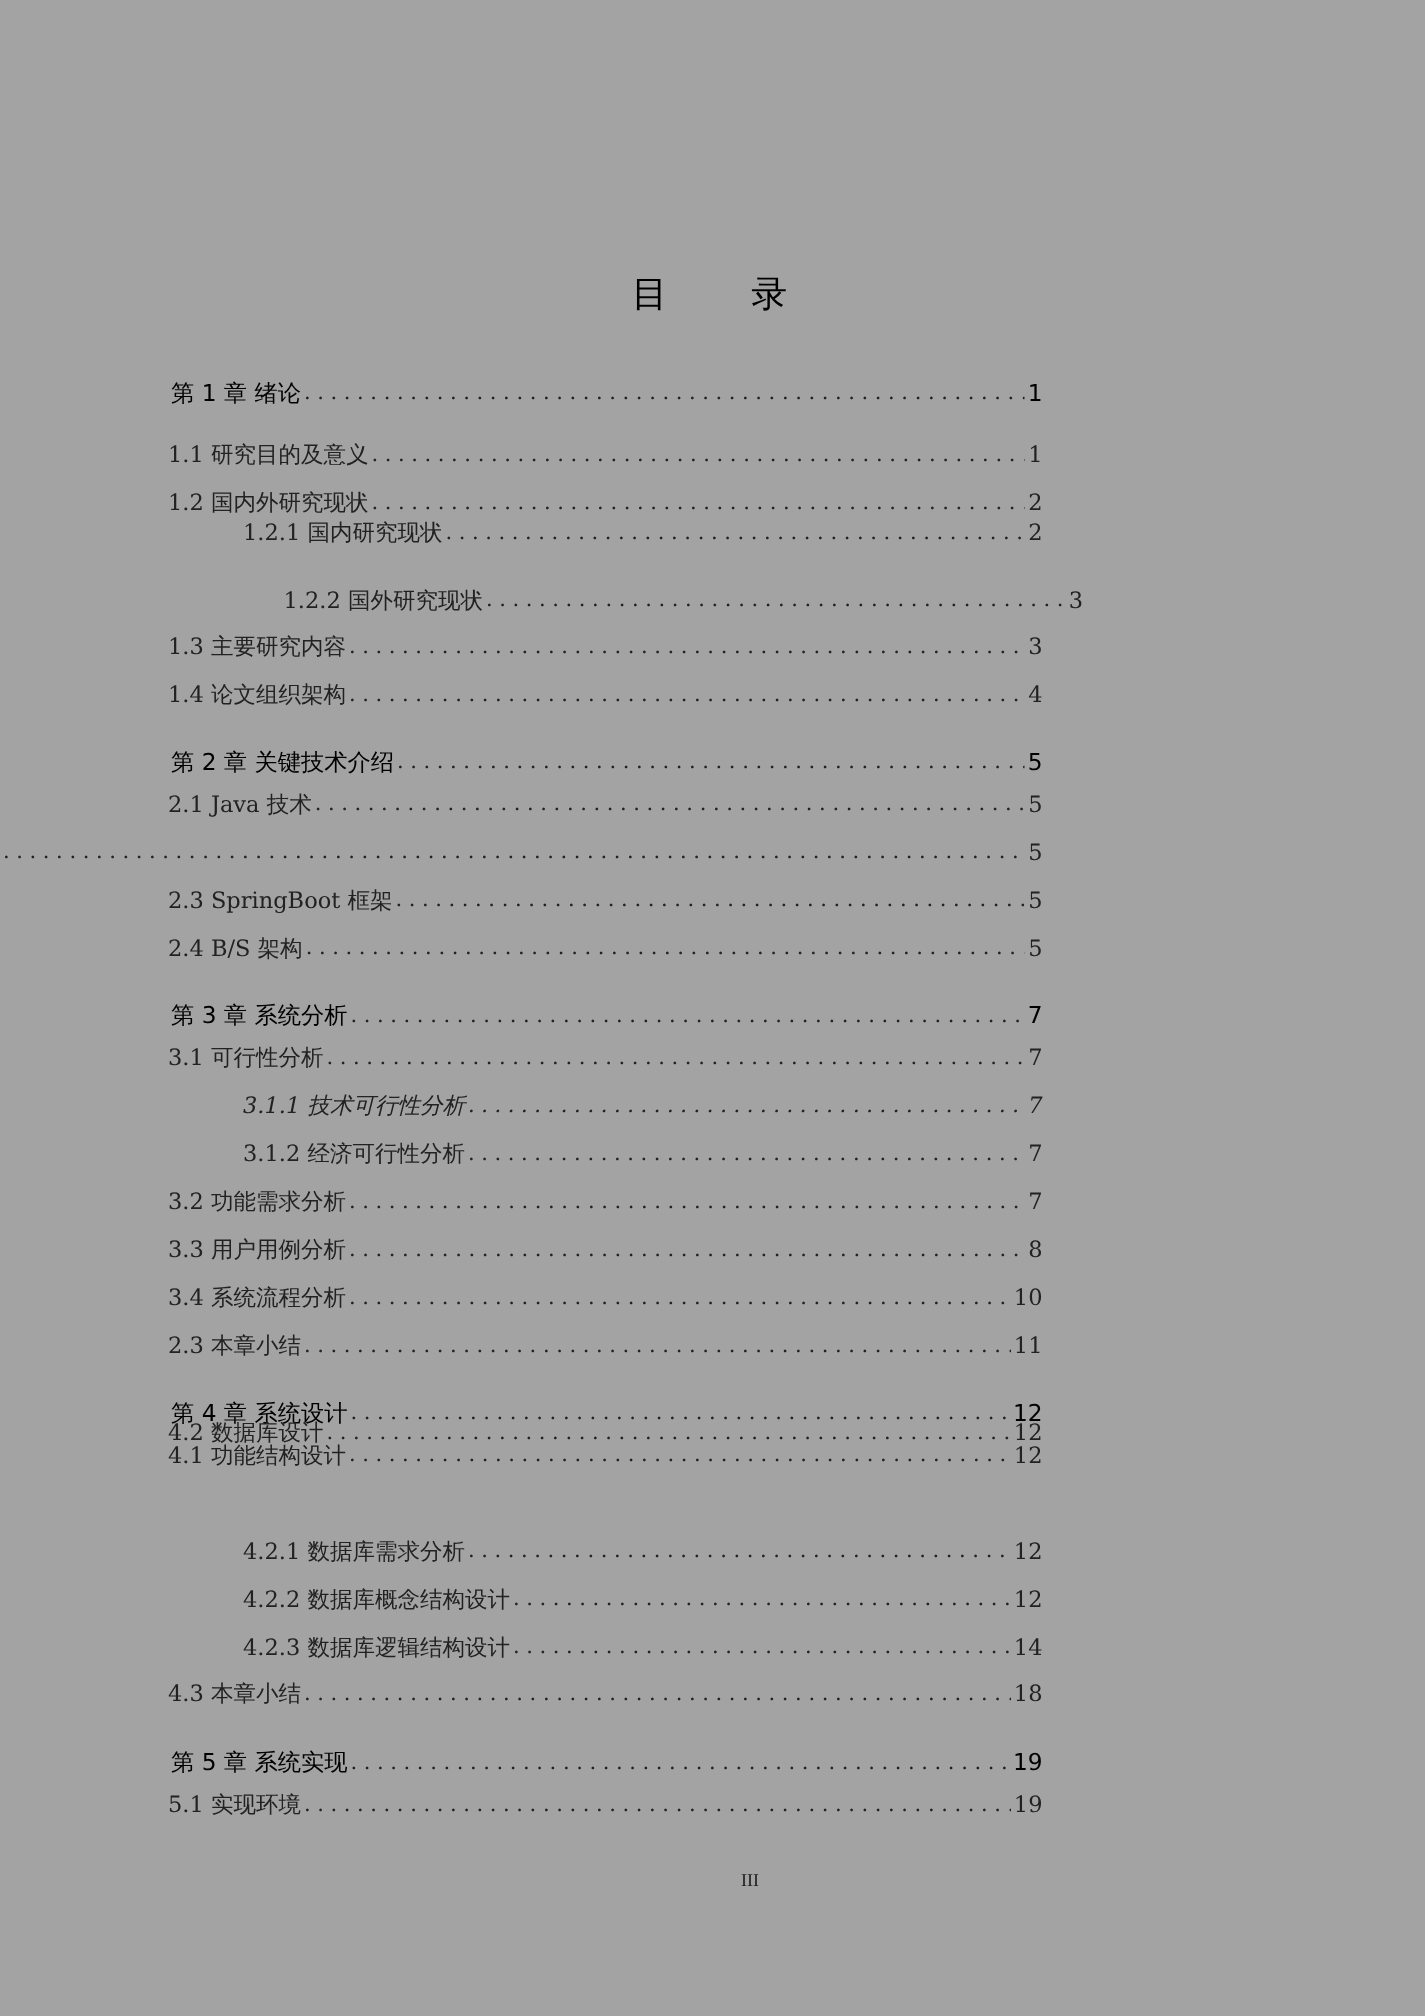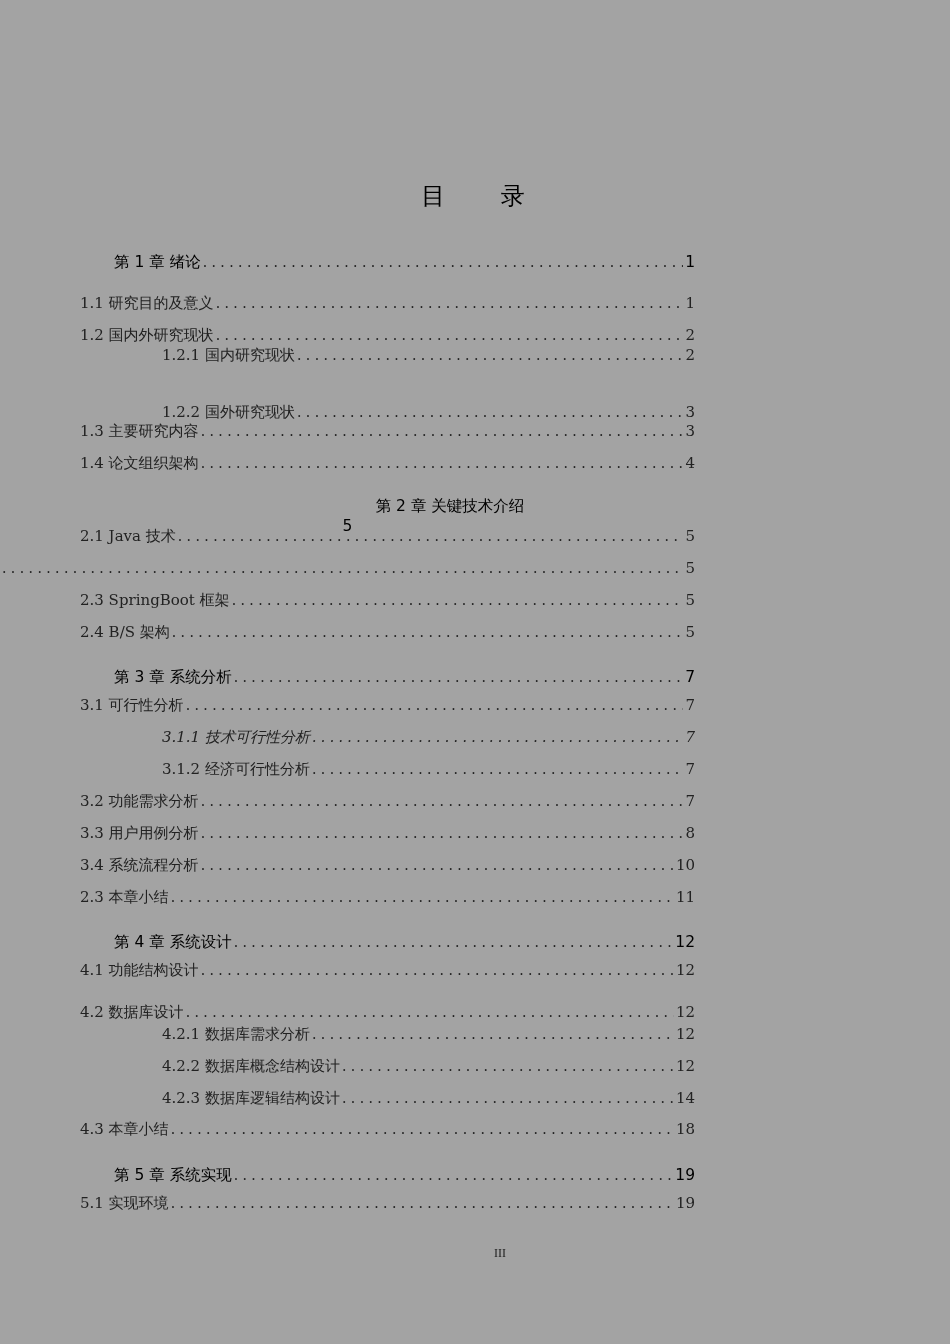--- a/index.html
+++ b/index.html
@@ -17,21 +17,21 @@
     .row .label { flex: 0 0 auto; }
     .row .dots {
       flex: 1 1 auto; overflow: hidden; margin: 0 2px;
       font-family: "DejaVu Serif", serif; font-size: 14px; letter-spacing: 4.4px; color: #222;
     }
     .row .dots::before { content: "......................................................................................................................................................................................"; }
     .row .page-num { flex: 0 0 auto; text-align: right; padding-right: 91px; }
     .lvl1 { font-family: "DejaVu Sans", sans-serif; font-size: 15.5px; color: #000; }
     .lvl1 .label { padding-left: 114px; }
     .lvl2, .lvl3 { font-family: "DejaVu Serif", serif; font-size: 15px; color: #222; }
-    .lvl2 .label { padding-left: 80px; }
+    .lvl2 .label { padding-left: 112px; }
     .lvl3 .label { padding-left: 162px; }
     .footer {
       position: absolute; top: 1246px; left: 0; width: 1000px; text-align: center;
       font-family: "Liberation Serif", serif; font-size: 12px; color: #222;
     }
   </style>
 </head>
 <body>
 
 <div class="page">
@@ -51,36 +51,36 @@
       <div class="row lvl2" style="top: 323px;">
         <span class="label">1.2  国内外研究现状</span>
         <span class="dots"></span>
         <span class="page-num">2</span>
       </div>
       <div class="row lvl3" style="top: 343px;">
         <span class="label">1.2.1 国内研究现状</span>
         <span class="dots"></span>
         <span class="page-num">2</span>
       </div>
-      <div class="row lvl3" style="top: 400px;">
+      <div class="row lvl3" style="top: 388px; padding-left: 27px;">
         <span class="label">1.2.2 国外研究现状</span>
         <span class="dots"></span>
         <span class="page-num">3</span>
       </div>
       <div class="row lvl2" style="top: 419px;">
         <span class="label">1.3 主要研究内容</span>
         <span class="dots"></span>
         <span class="page-num">3</span>
       </div>
       <div class="row lvl2" style="top: 451px;">
         <span class="label">1.4 论文组织架构</span>
         <span class="dots"></span>
         <span class="page-num">4</span>
       </div>
-      <div class="row lvl1" style="top: 496px; flex-direction: column;">
+      <div class="row lvl1" style="top: 496px;">
         <span class="label">第 2 章   关键技术介绍</span>
         <span class="dots"></span>
         <span class="page-num">5</span>
       </div>
       <div class="row lvl2" style="top: 524px;">
         <span class="label">2.1  Java 技术</span>
         <span class="dots"></span>
         <span class="page-num">5</span>
       </div>
       <div class="row lvl2" style="top: 556px;">
@@ -140,21 +140,21 @@
       <div class="row lvl1" style="top: 930px;">
         <span class="label">第 4 章   系统设计</span>
         <span class="dots"></span>
         <span class="page-num">12</span>
       </div>
       <div class="row lvl2" style="top: 958px;">
         <span class="label">4.1  功能结构设计</span>
         <span class="dots"></span>
         <span class="page-num">12</span>
       </div>
-      <div class="row lvl2" style="top: 1000px;">
+      <div class="row lvl2" style="top: 943px;">
         <span class="label">4.2  数据库设计</span>
         <span class="dots"></span>
         <span class="page-num">12</span>
       </div>
       <div class="row lvl3" style="top: 1022px;">
         <span class="label">4.2.1 数据库需求分析</span>
         <span class="dots"></span>
         <span class="page-num">12</span>
       </div>
       <div class="row lvl3" style="top: 1054px;">

